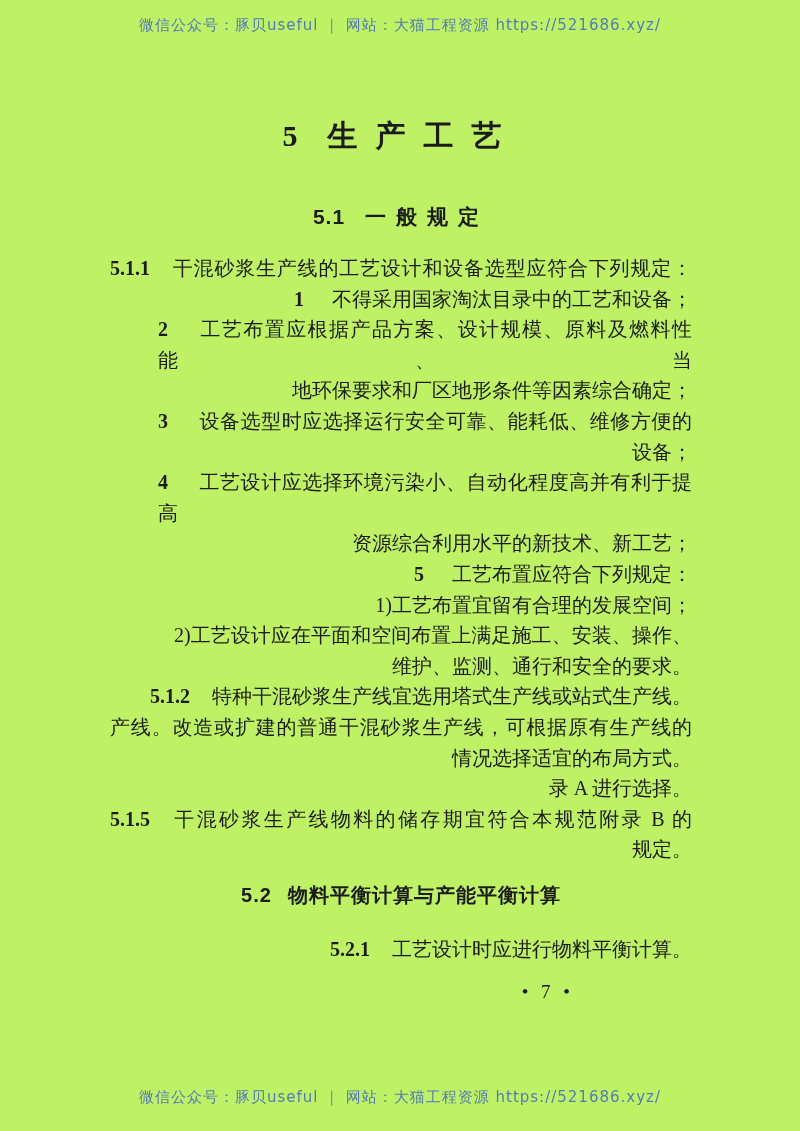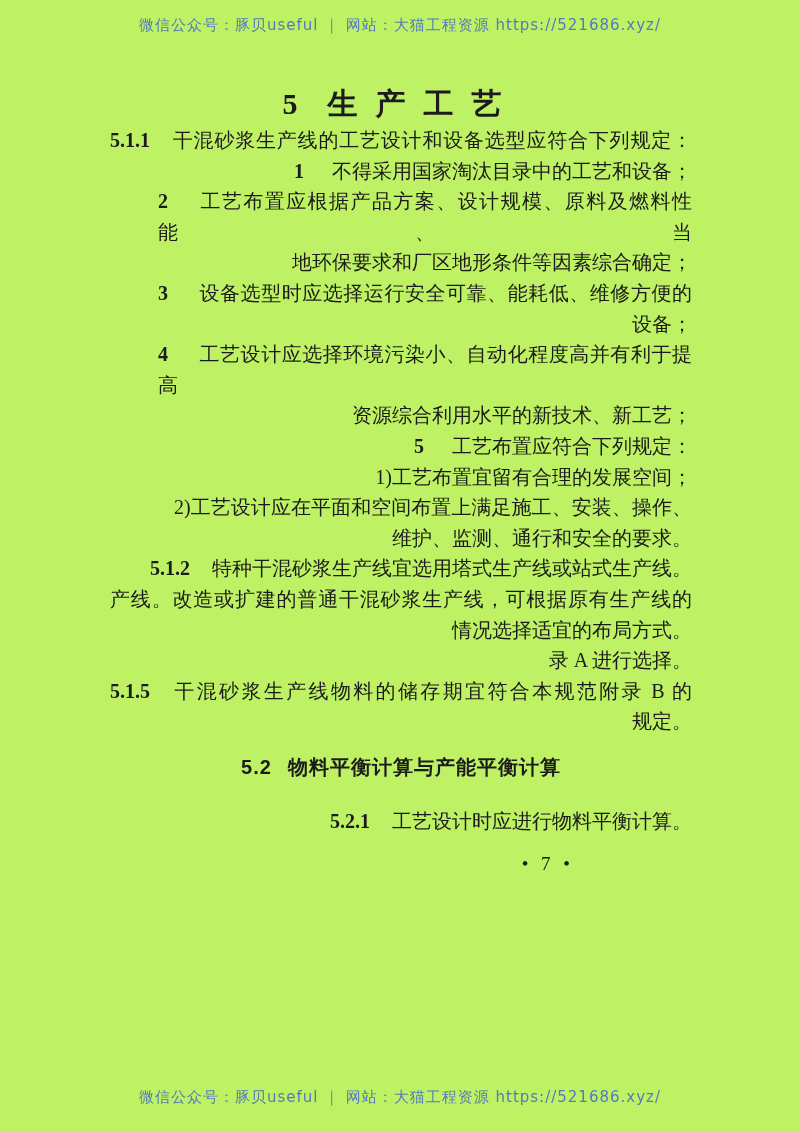--- a/index.html
+++ b/index.html
@@ -21,21 +21,21 @@
     opacity:.92;
   }
   .watermark.top{top:16px;}
   .watermark.bottom{bottom:24px;}
   .content{
     position:absolute;
     left:110px;top:0;
     width:582px;
   }
   .chapter-title{
-    margin-top:84px;
+    margin-top:116px;
     text-align:center;
     font-size:30px;
     font-weight:bold;
     letter-spacing:18px;
     white-space:nowrap;
   }
   .chapter-title .ch-num{letter-spacing:0;margin-right:30px;}
   .sec-heading{
     text-align:center;
     font-family:"Liberation Sans","DejaVu Sans",sans-serif;
@@ -90,20 +90,21 @@
 <div class="page">
 
   <div class="watermark top">微信公众号：豚贝useful ｜ 网站：大猫工程资源 https://521686.xyz/</div>
 
   <div class="content">
     <div class="chapter-title">
       <span class="ch-num">5</span><span>生产工艺</span>
     </div>
     <div id="sections-root">
         <div class="section-0">
+          <div class="sec-heading"><span class="sec-num">5.1</span><span>一般规定</span></div>
           <div class="line clause justify"><span class="num">5.1.1</span><span>干混砂浆生产线的工艺设计和设备选型应符合下列规定：</span></div>
           <div class="line item"><span class="num">1</span><span>不得采用国家淘汰目录中的工艺和设备；</span></div>
           <div class="line item justify"><span class="num">2</span><span>工艺布置应根据产品方案、设计规模、原料及燃料性能、当</span></div>
           <div class="line cont"><span>地环保要求和厂区地形条件等因素综合确定；</span></div>
           <div class="line item justify"><span class="num">3</span><span>设备选型时应选择运行安全可靠、能耗低、维修方便的</span></div>
           <div class="line cont"><span>设备；</span></div>
           <div class="line item justify"><span class="num">4</span><span>工艺设计应选择环境污染小、自动化程度高并有利于提高</span></div>
           <div class="line cont"><span>资源综合利用水平的新技术、新工艺；</span></div>
           <div class="line item"><span class="num">5</span><span>工艺布置应符合下列规定：</span></div>
           <div class="line subitem"><span>1)工艺布置宜留有合理的发展空间；</span></div>

